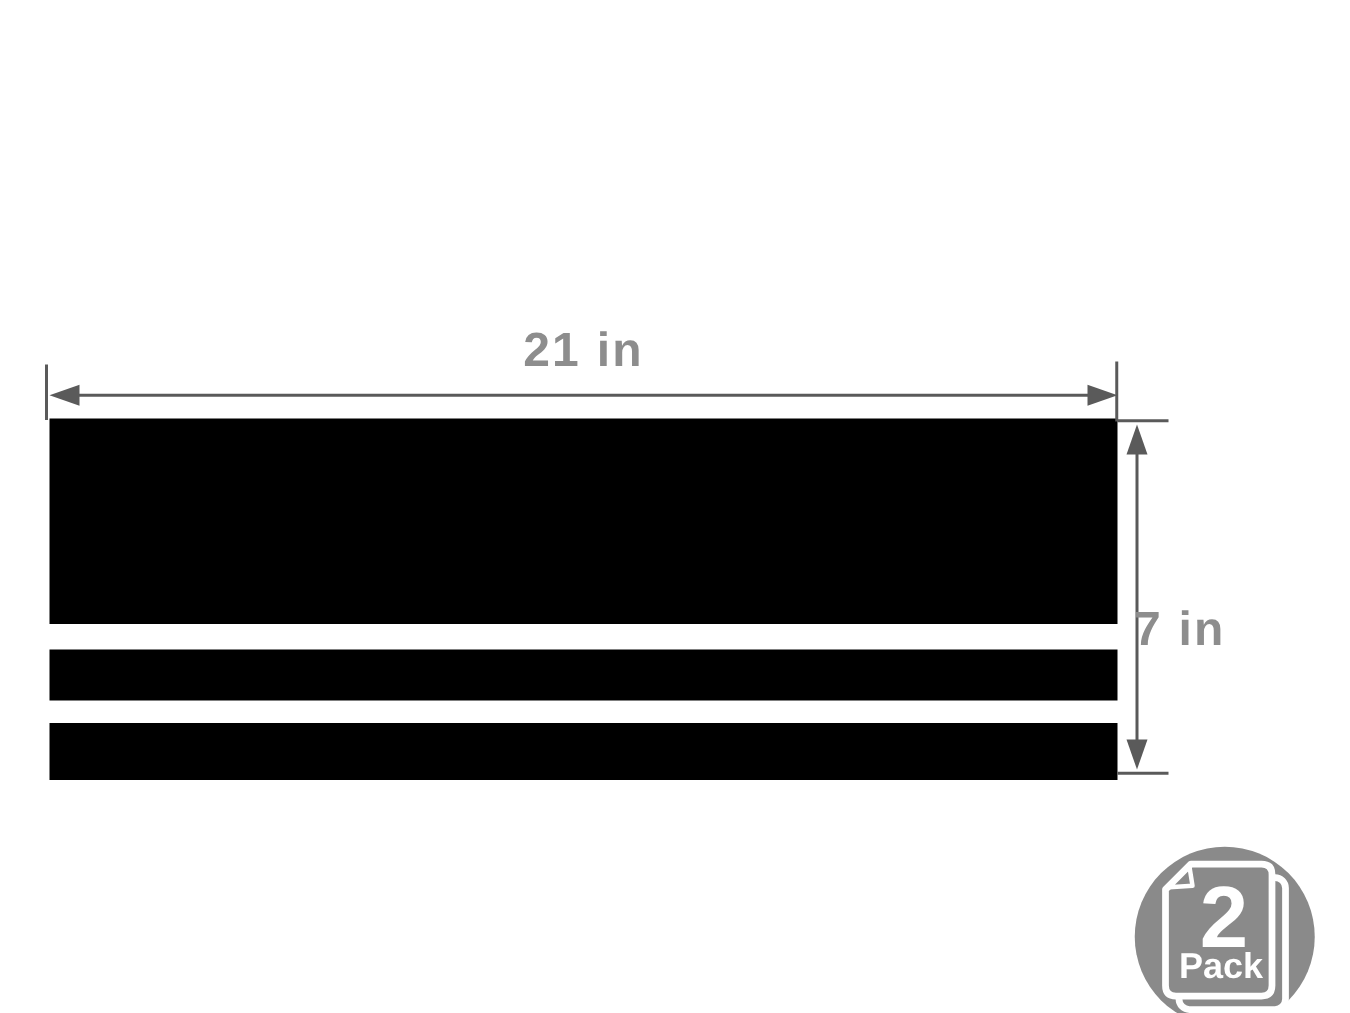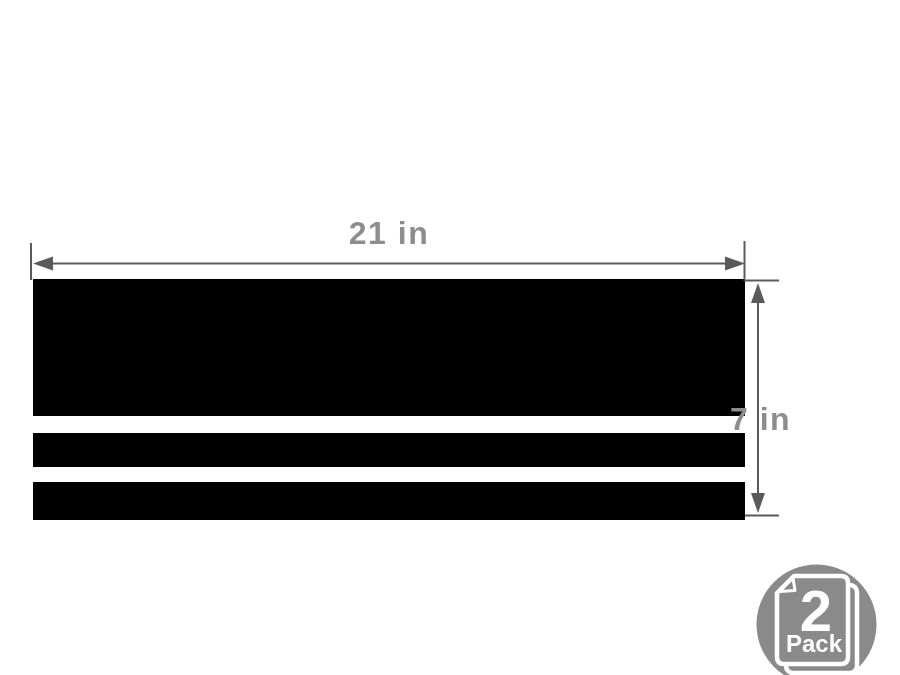--- a/index.html
+++ b/index.html
@@ -43,21 +43,21 @@
     letter-spacing: 1.5px;
     white-space: nowrap;
   }
   .width-label {
     left: 33px;
     top: 181px;
     width: 712px;
     text-align: center;
   }
   .height-label {
-    left: 730px;
+    left: 756px;
     top: 367px;
   }
 
   .badge {
     position: absolute;
     left: 754px;
     top: 528px;
   }
   .badge circle { fill: #8a8a8a; }
   .sheet-back {

